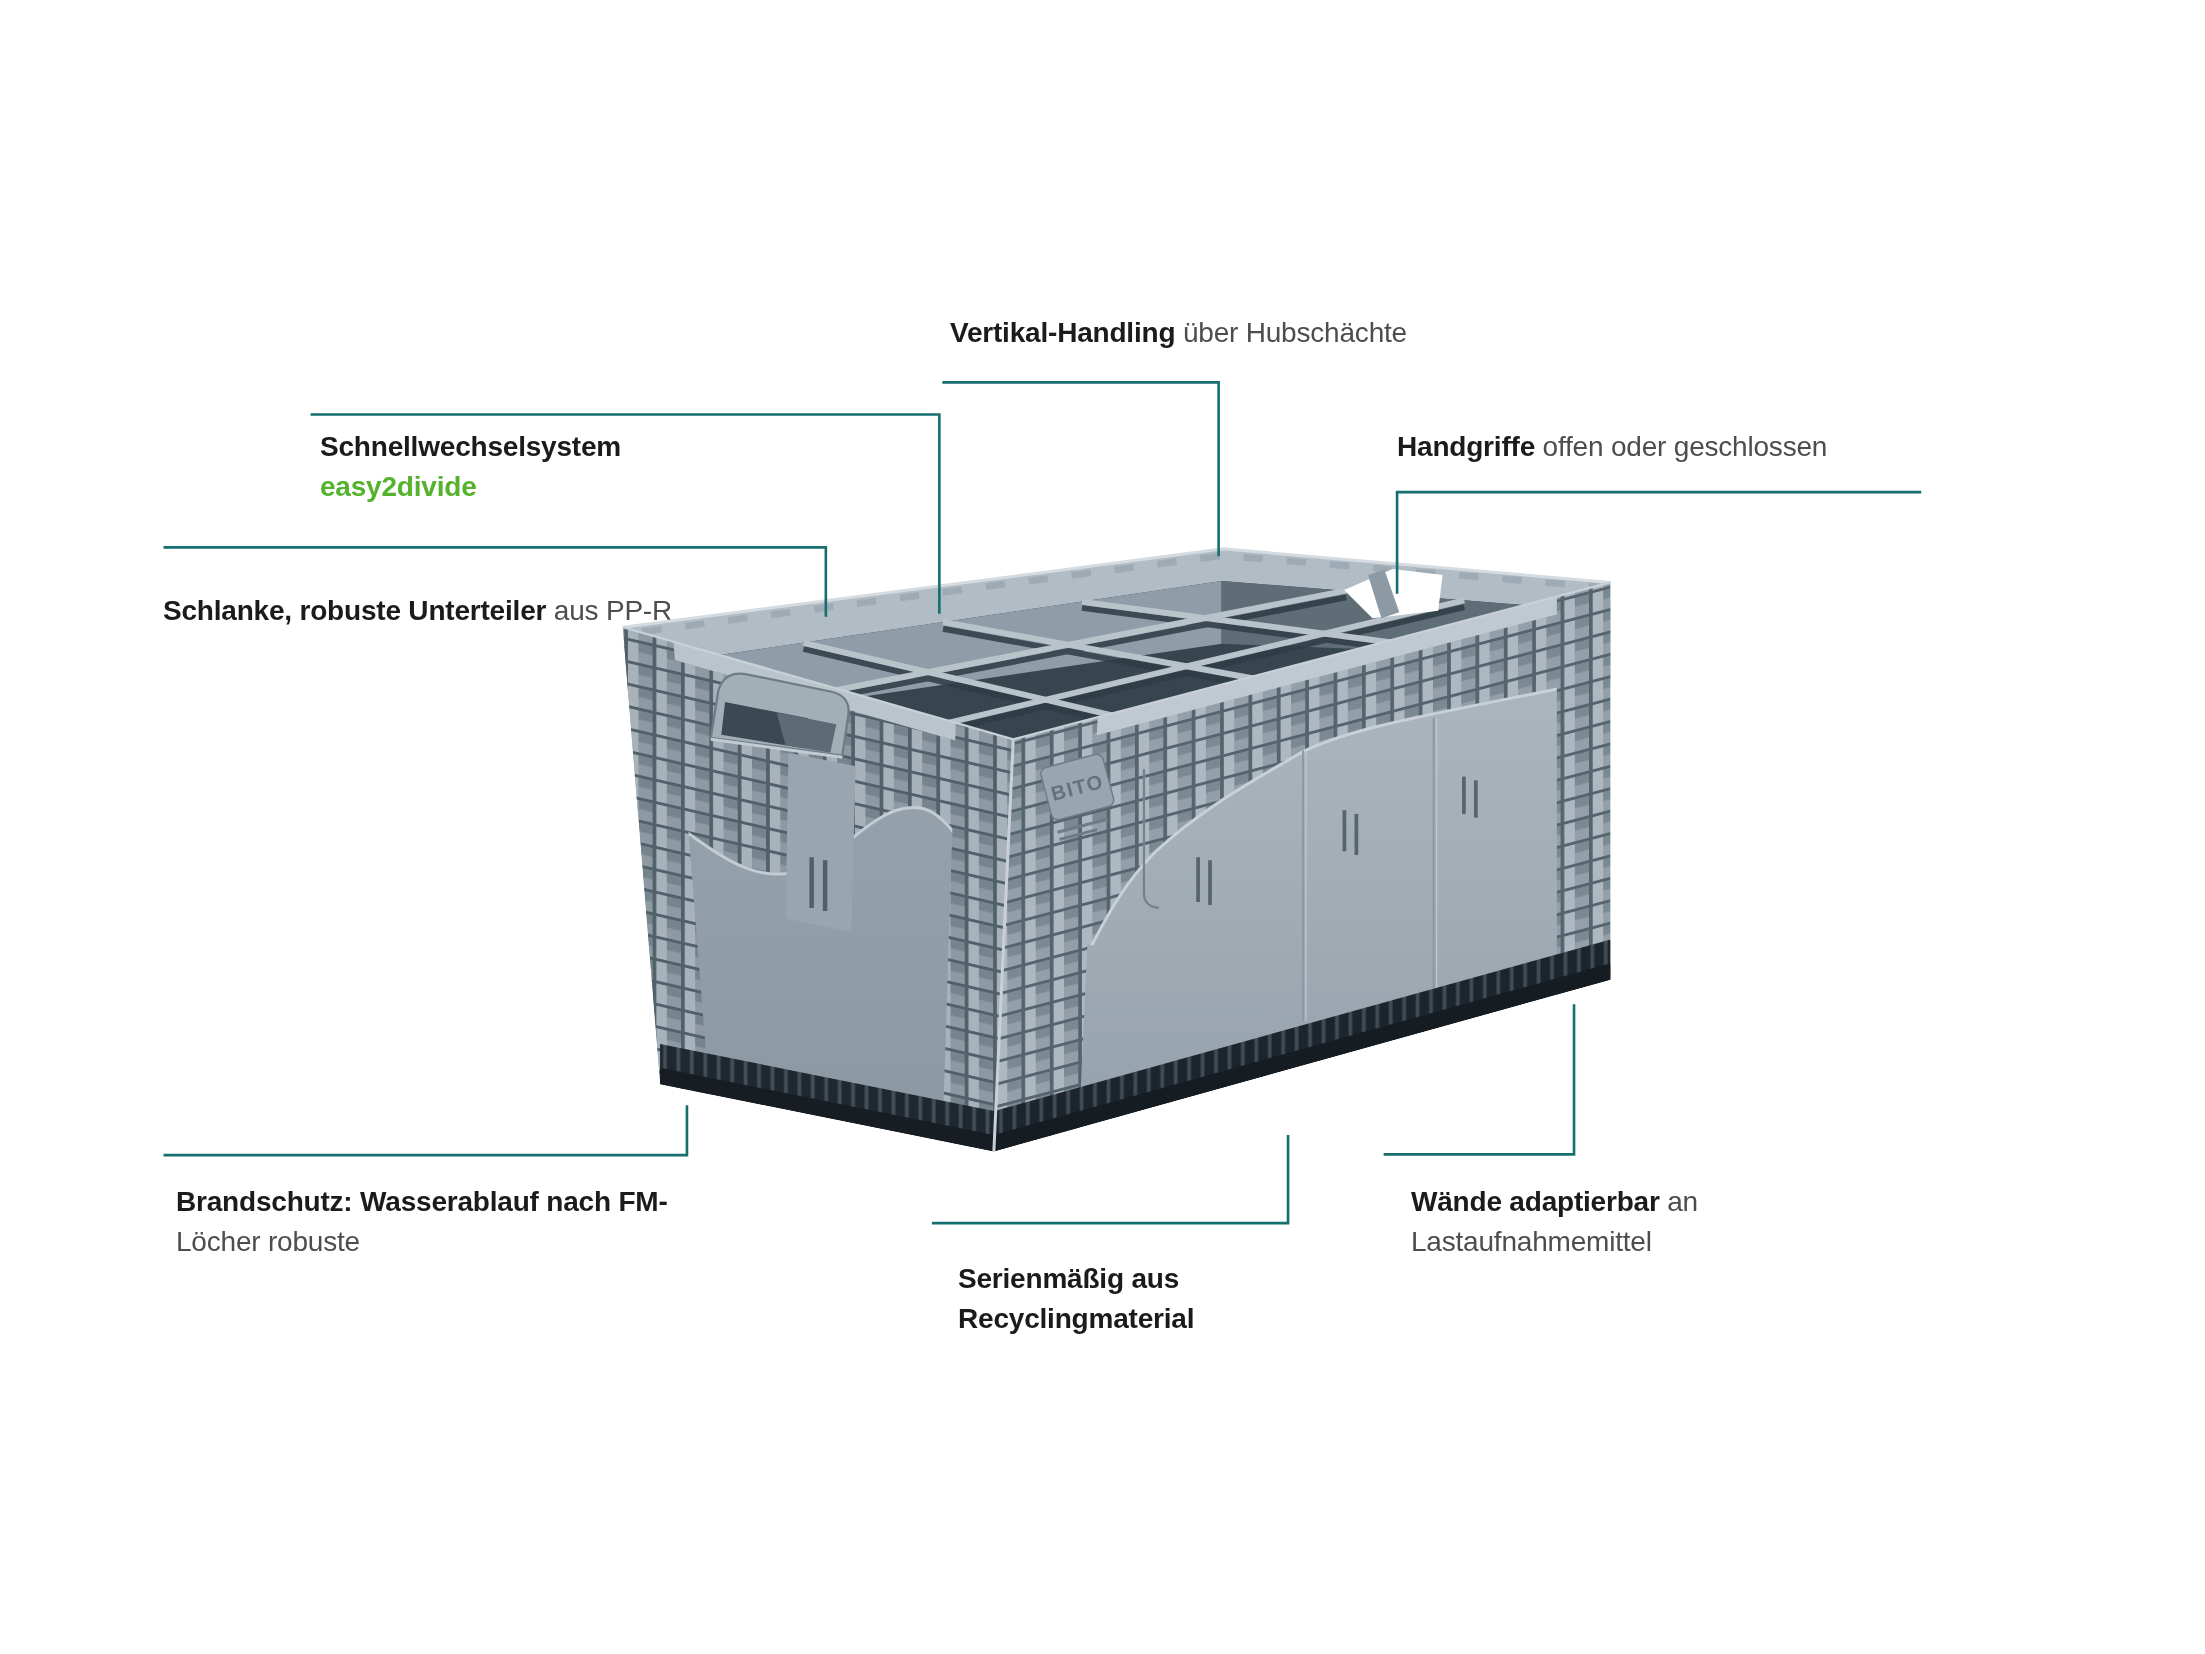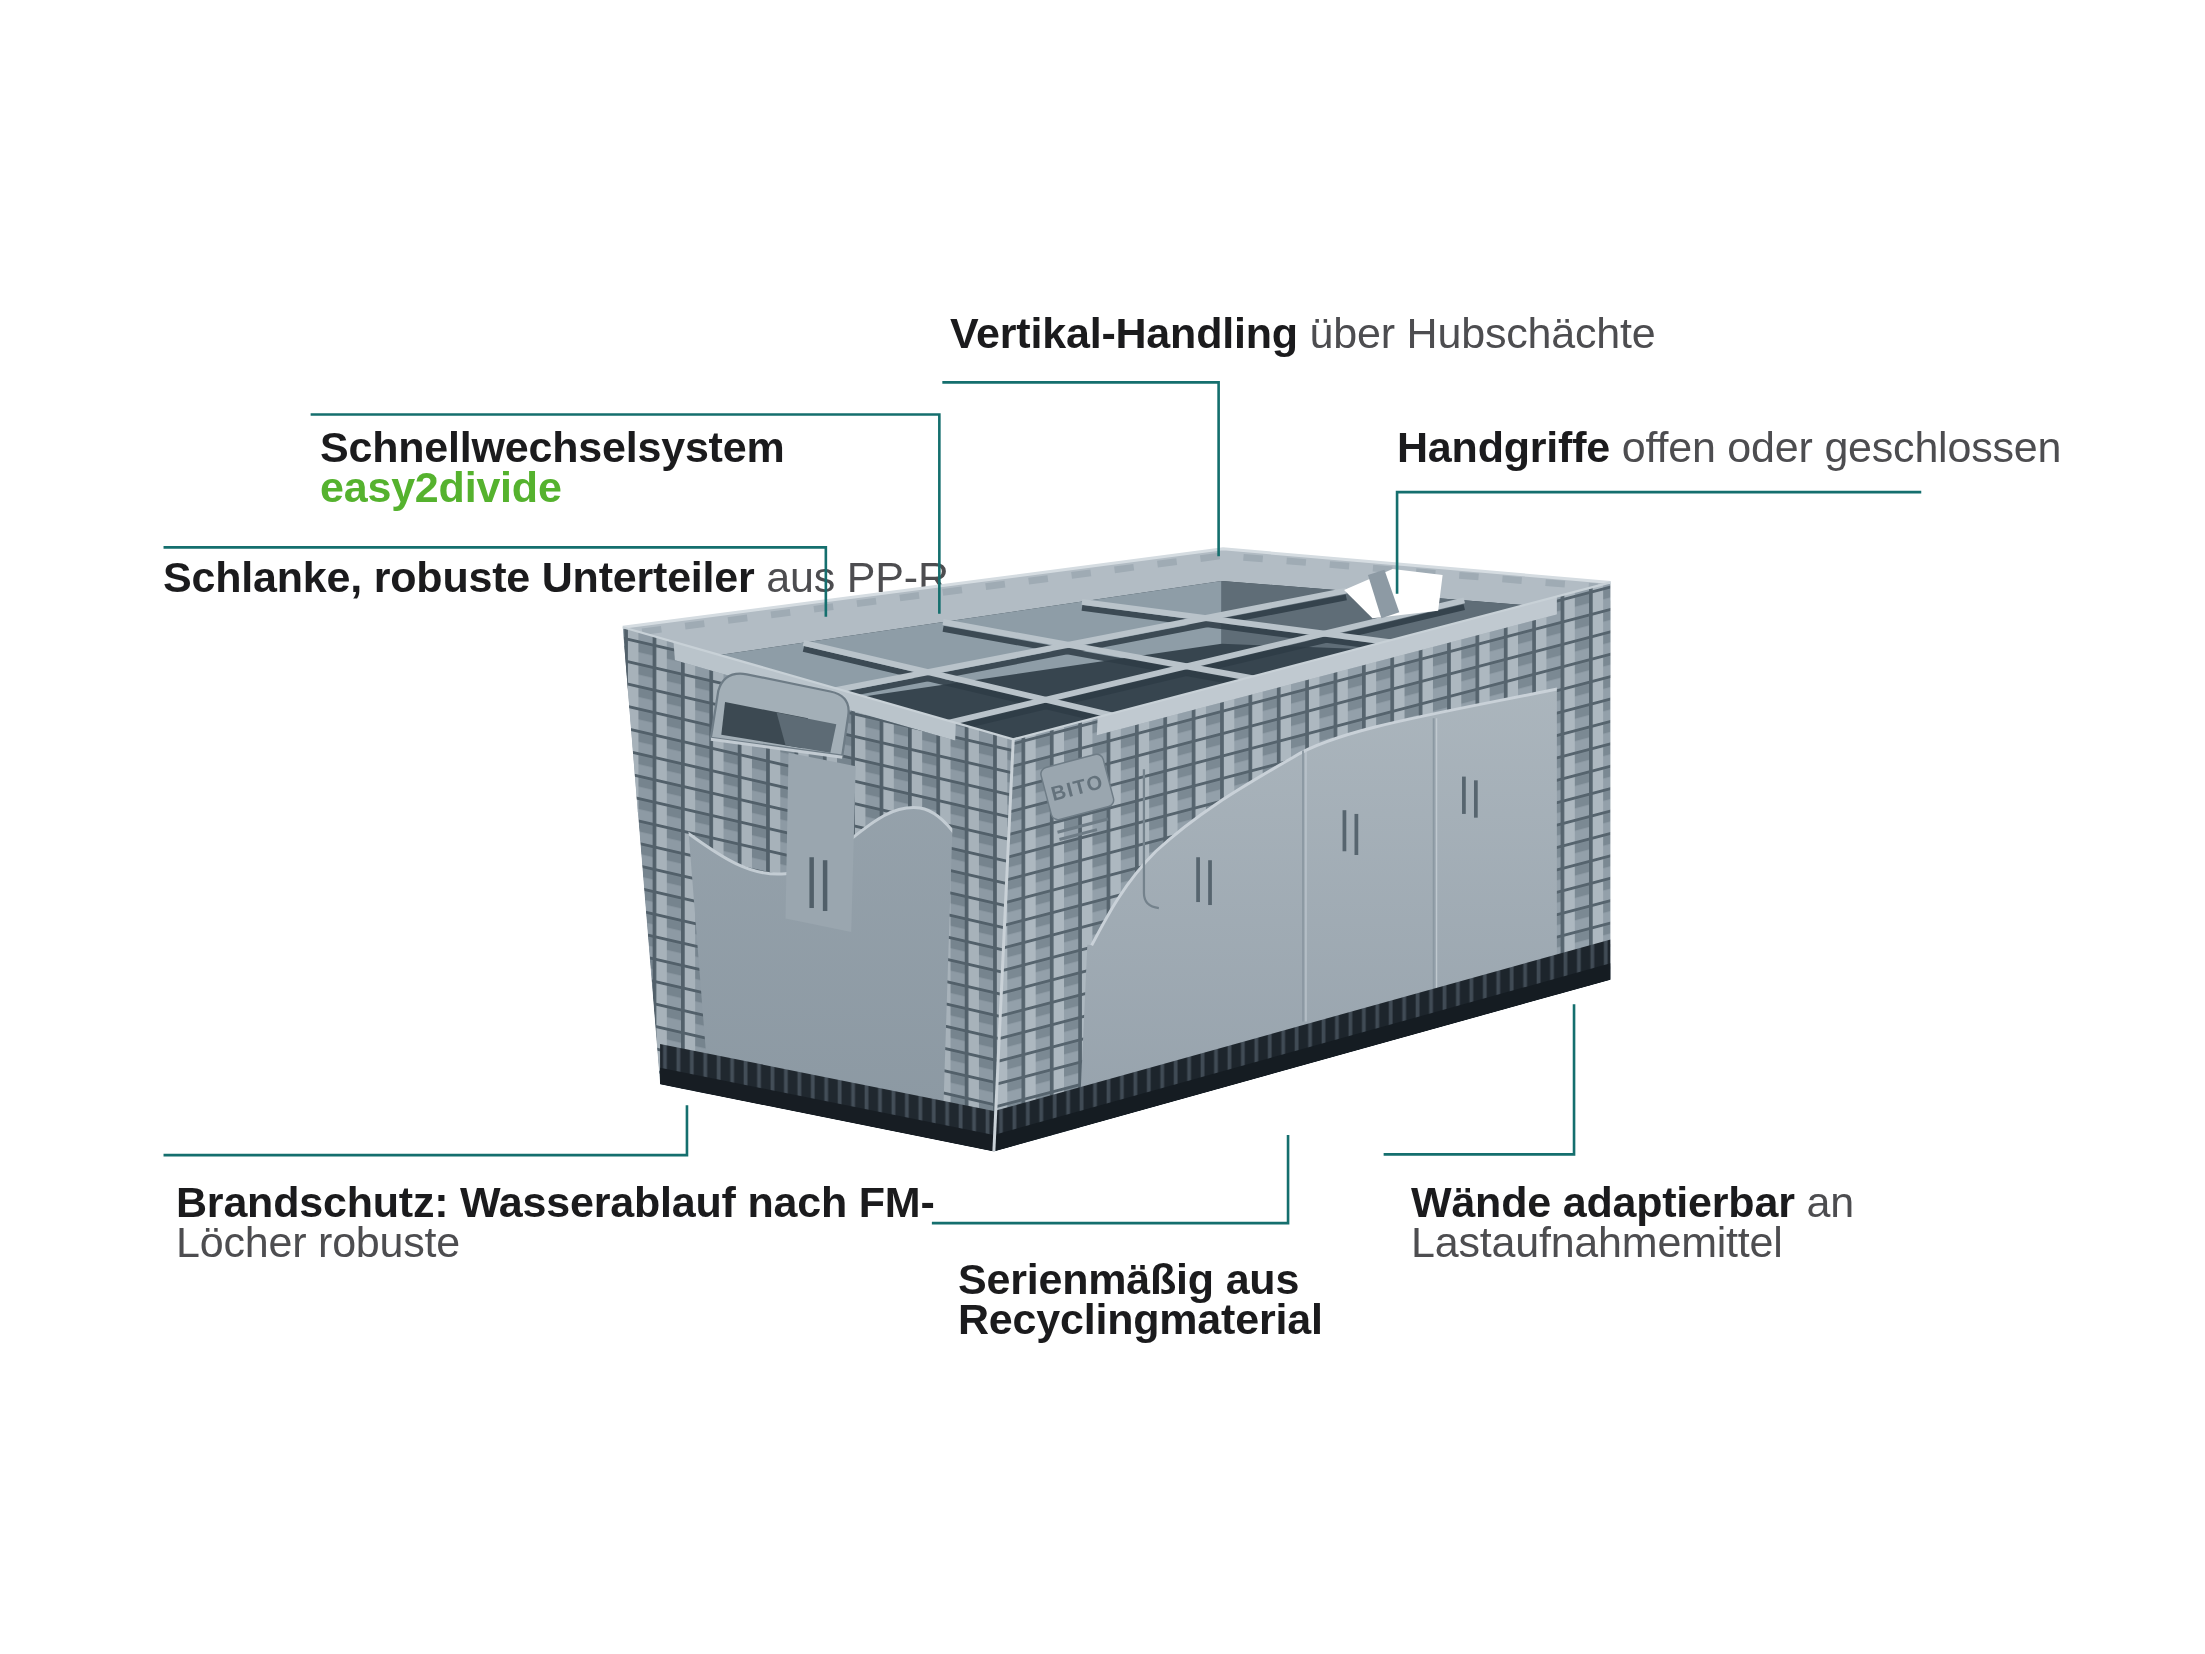--- a/index.html
+++ b/index.html
@@ -6,37 +6,37 @@
     --accent:#156f6e; --highlight_green:#55b22e;
     --text_bold:#1b1b1d; --text_regular:#4d4d50; --bg:#ffffff;
   }
   html,body{margin:0;padding:0;}
   body{
     width:2205px;height:1654px;background:var(--bg);
     font-family:"Liberation Sans",sans-serif;position:relative;overflow:hidden;
   }
   .canvas{position:absolute;left:0;top:0;width:2205px;height:1654px;}
   .label{
-    position:absolute;z-index:3;font-size:43px;line-height:40px;
+    position:absolute;z-index:3;font-size:28px;line-height:40px;
     letter-spacing:-0.2px;white-space:nowrap;color:var(--text_regular);
   }
   .label.under{z-index:1;}
   .label .b{font-weight:700;color:var(--text_bold);}
   .label .r{font-weight:400;color:var(--text_regular);}
   .label .g{font-weight:700;color:var(--highlight_green);}
   svg.scene{position:absolute;left:0;top:0;z-index:2;}
   .connector{fill:none;stroke:var(--accent);stroke-width:3.5px;}
   .logo-text{font-family:"Liberation Sans",sans-serif;font-weight:700;font-size:27px;fill:#64727c;letter-spacing:2px;}
 </style>
 </head>
 <body>
 
 <div class="canvas">
 
-  <div class="label under" style="left:163px;top:557px;">
+  <div class="label under" style="left:163px;top:591px;">
     <span class="b">Schlanke, robuste Unterteiler</span><span class="r"> aus PP-R</span>
   </div>
 
   <svg class="scene" width="2205" height="1654" viewBox="0 0 2953 2215" xmlns="http://www.w3.org/2000/svg">
     <defs>
       <linearGradient id="gradL" x1="0" y1="0" x2="0" y2="1">
         <stop offset="0" stop-color="#9aa6af"></stop>
           <stop offset="1" stop-color="#8b98a2"></stop>
       </linearGradient>
       <linearGradient id="gradR" x1="0" y1="0" x2="0" y2="1">

